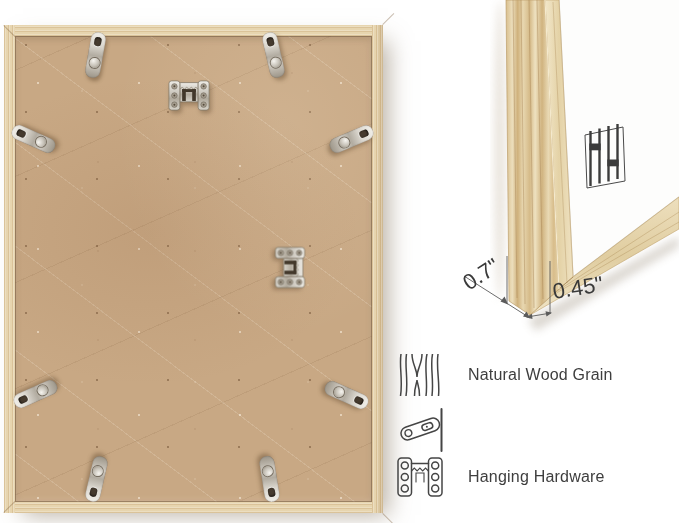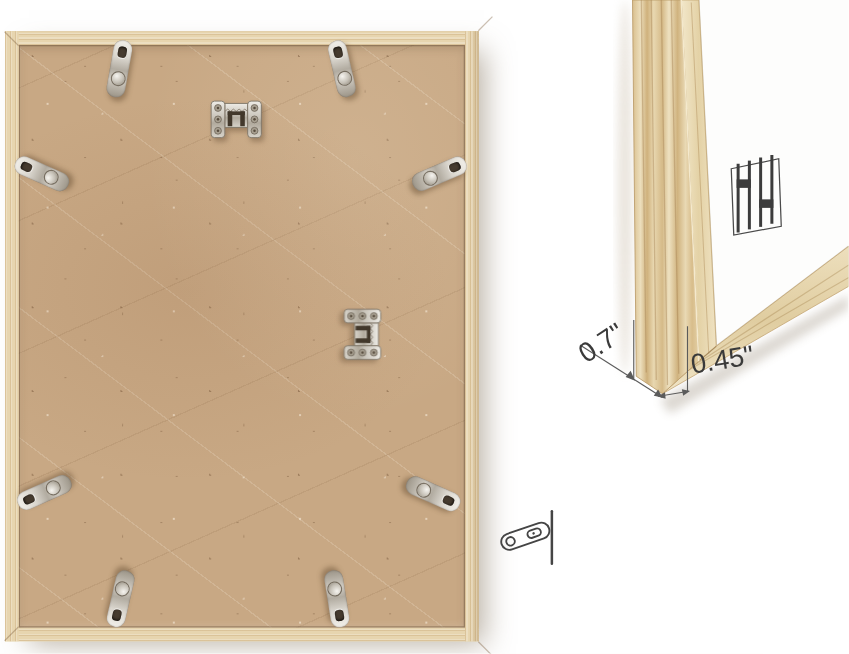--- a/index.html
+++ b/index.html
@@ -221,29 +221,61 @@
         <polygon points="88,304.5 80.5,301.5 84.5,296.5"></polygon>
         <polygon points="110,318 103,316.5 106.5,311.5"></polygon>
         <polygon points="106,317.2 112.5,319 112,313.8"></polygon>
         <polygon points="132,312.8 125.5,311.3 126.5,316.6"></polygon>
       </g>
       <text class="dim-text" transform="translate(49,291) rotate(-33)">0.7"</text>
       <text class="dim-text" transform="translate(134,299) rotate(-9)">0.45"</text>
     </svg>
   </div>
 
+  <div class="feature-row fr1">
+    <div class="feature-icon">
+      <svg width="44" height="42" viewBox="0 0 44 42" fill="none" stroke="#454545" stroke-width="1.5" stroke-linecap="round">
+        <path d="M3,0 C1,12 5,26 2.5,42"></path>
+        <path d="M8.5,0 C6.5,12 10.5,26 8,42"></path>
+        <path d="M14,0 C14,10 19,15 19,23 C19,15 24,10 24,0"></path>
+        <path d="M16.5,42 C16.5,32 19,29 19,26 C19,29 21.5,32 21.5,42"></path>
+        <path d="M29,0 C26,13 30,28 28,42"></path>
+        <path d="M34.5,0 C32,12 36,26 34,42"></path>
+        <path d="M40,0 C38,14 42,28 40.5,42"></path>
+      </svg>
+    </div>
+    <div class="feature-label">Natural Wood Grain</div>
+  </div>
 
   <div class="feature-row fr2">
     <div class="feature-icon">
       <svg width="48" height="44" viewBox="0 0 48 44" fill="none" stroke="#454545" stroke-width="1.5" stroke-linecap="round">
         <line x1="45.5" y1="1" x2="45.5" y2="43" stroke-width="2"></line>
         <g transform="rotate(-19 43 14)">
           <rect x="3" y="8" width="40" height="13" rx="6.5"></rect>
           <circle cx="10.5" cy="14.5" r="3.4"></circle>
           <rect x="25" y="11.5" width="11" height="6" rx="3"></rect>
           <circle cx="30" cy="14.5" r="1" fill="#454545" stroke="none"></circle>
         </g>
       </svg>
     </div>
   </div>
 
+  <div class="feature-row fr3">
+    <div class="feature-icon">
+      <svg width="48" height="46" viewBox="0 0 48 46" fill="none" stroke="#454545" stroke-width="1.5" stroke-linecap="round">
+        <rect x="2" y="4" width="13.5" height="38" rx="3.5"></rect>
+        <rect x="32.5" y="4" width="13.5" height="38" rx="3.5"></rect>
+        <path d="M15.5,9.5 H32.5"></path>
+        <path d="M15.5,17 l2.8,-3 2.8,3 2.8,-3 2.8,3 2.8,-3 2.9,3" stroke-width="1.1"></path>
+        <path d="M20,28 V19 H28 V28" stroke-width="1.1"></path>
+        <circle cx="8.8" cy="11.5" r="3.5"></circle>
+          <circle cx="8.8" cy="23" r="3.5"></circle>
+          <circle cx="8.8" cy="34.5" r="3.5"></circle>
+        <circle cx="39.2" cy="11.5" r="3.5"></circle>
+          <circle cx="39.2" cy="23" r="3.5"></circle>
+          <circle cx="39.2" cy="34.5" r="3.5"></circle>
+      </svg>
+    </div>
+    <div class="feature-label">Hanging Hardware</div>
+  </div>
 
 </div>
 
 </body></html>

